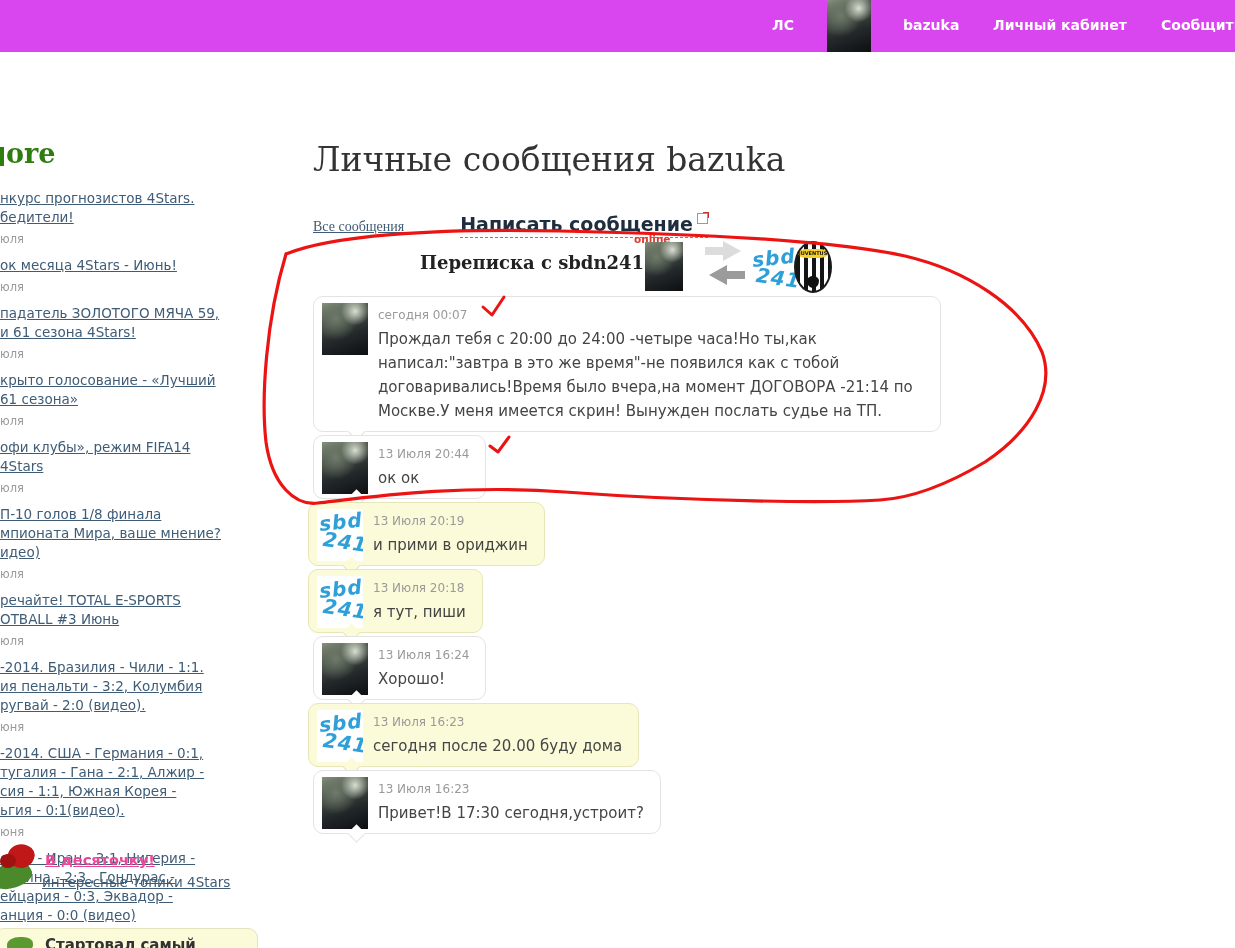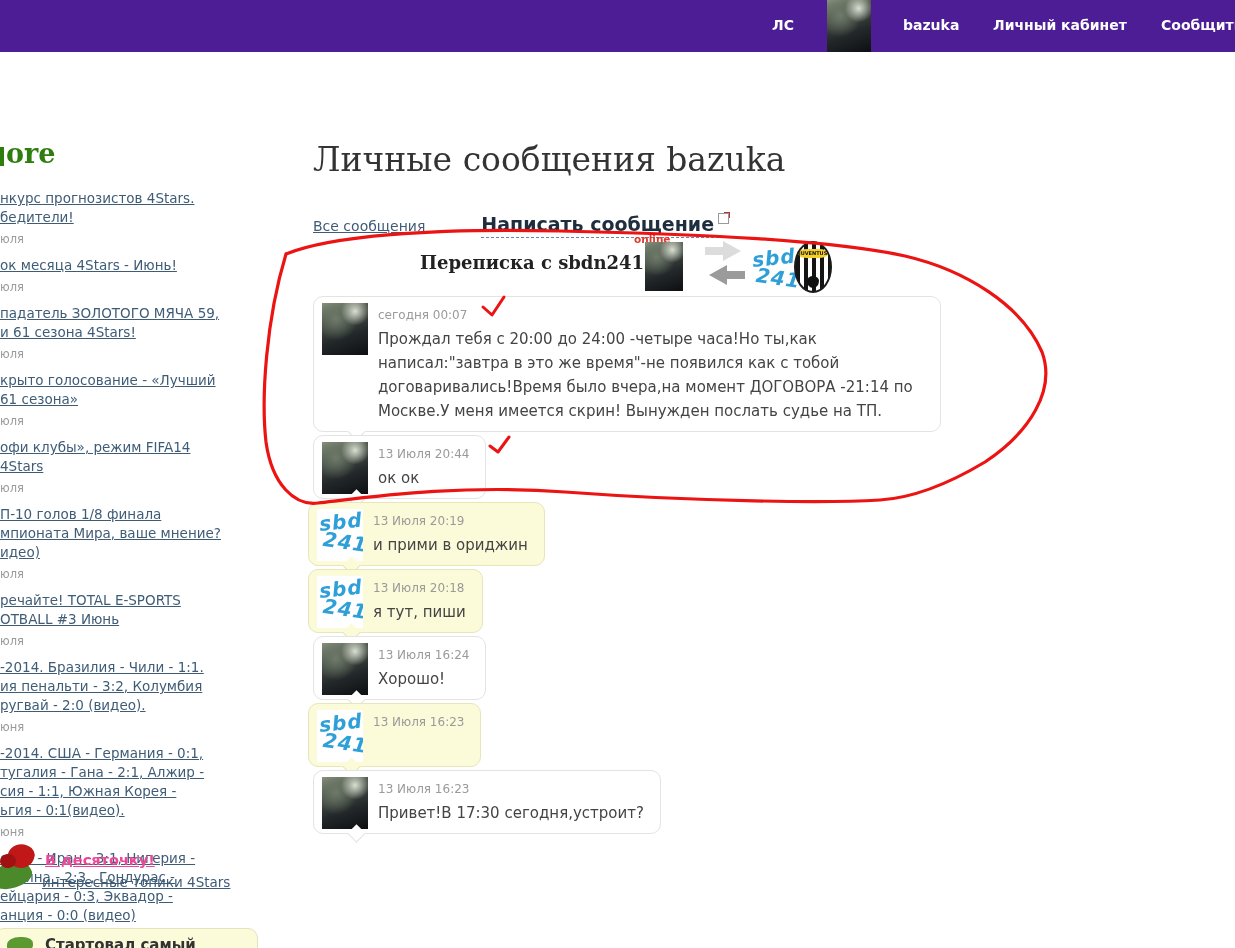--- a/index.html
+++ b/index.html
@@ -1,21 +1,21 @@
 <!DOCTYPE html>
 <html><head>
 <meta charset="utf-8">
 <style>
   html,body{margin:0;padding:0;}
   body{
     width:1235px;height:948px;position:relative;overflow:hidden;
     background:#fff;font-family:"DejaVu Sans",sans-serif;color:#444;
   }
   
-  .topbar{position:absolute;left:0;top:0;width:1235px;height:52px;background:#4c1d95;z-index:10;}
+  .topbar{position:absolute;left:0;top:0;width:1235px;height:52px;background:#d946ef;z-index:10;}
   .topbar-item{position:absolute;top:17px;font-size:14px;font-weight:bold;color:#fff;white-space:nowrap;cursor:pointer;}
   .tb-lc{left:772px;}
   .tb-avatar{position:absolute;left:827px;top:0;width:44px;height:52px;}
   .tb-bazuka{left:903px;}
   .tb-cabinet{left:993px;}
   .tb-msgs{left:1161px;}
   .submenu-clip{position:absolute;left:983px;top:41px;width:130px;height:11px;overflow:hidden;z-index:9;}
   .submenu-clip span{position:absolute;left:0;top:-2px;font-size:14px;font-weight:bold;color:#12303c;}
   
   .cyborg{
@@ -50,21 +50,21 @@
   .rose .petal{position:absolute;left:22px;top:-2px;width:26px;height:24px;background:#c01818;border-radius:60% 40% 55% 45%;transform:rotate(22deg);}
   .rose .petal2{position:absolute;left:14px;top:8px;width:16px;height:14px;background:#a01212;border-radius:50%;transform:rotate(-10deg);}
   .top10-title{position:absolute;left:45px;top:2px;font-size:14.5px;font-weight:bold;color:#ec4899;text-decoration:underline;cursor:pointer;}
   .top10-sub{position:absolute;left:42px;top:24px;font-size:13.5px;color:#3f5c77;text-decoration:underline;cursor:pointer;text-align:center;}
   .sb-yellowbox{position:absolute;left:-6px;top:790px;width:262px;height:30px;background:#fbfbd9;border:1px solid #e3e3bd;border-radius:10px;}
   .sb-yellowbox .blob{position:absolute;left:12px;top:8px;width:26px;height:16px;background:#5a9a30;border-radius:50% 40% 50% 40%;}
   .sb-yellowbox .txt{position:absolute;left:50px;top:7px;font-size:15px;font-weight:bold;color:#333;}
   
   .main-title{position:absolute;left:313px;top:140px;font-family:"DejaVu Serif",serif;font-size:33px;color:#333;margin:0;font-weight:normal;}
   .tabs{position:absolute;left:313px;top:213px;height:24px;}
-  .tab-all{font-size:14px;color:#3f5c77;text-decoration:underline;cursor:pointer;}
+  .tab-all{font-size:14px;color:#3f5c77;text-decoration:underline;cursor:pointer;font-family:Liberation Serif, serif;}
   .tab-compose{margin-left:56px;font-size:19px;font-weight:bold;color:#1e2e3e;border-bottom:1px dashed #6a85a0;cursor:pointer;padding-bottom:2px;}
   .ext-icon{display:inline-block;width:9px;height:9px;border:1px solid #999;position:relative;margin-left:4px;vertical-align:super;background:#fff;}
   .ext-icon:before{content:"";position:absolute;right:-2px;top:-2px;width:5px;height:5px;border-top:1px solid #b33;border-right:1px solid #b33;}
   .conv-title{position:absolute;left:420px;top:252px;font-family:"DejaVu Serif",serif;font-size:18px;font-weight:bold;color:#222;}
   .online-lbl{position:absolute;left:634px;top:233px;font-size:10.5px;font-weight:bold;color:#e03a2f;}
   .conv-av{position:absolute;left:645px;top:242px;width:38px;height:49px;cursor:pointer;}
   .conv-arrows{position:absolute;left:701px;top:241px;}
   .conv-sbdn{position:absolute;left:750px;top:245px;width:48px;height:47px;cursor:pointer;}
   .conv-juve{position:absolute;left:794px;top:241px;width:34px;height:48px;cursor:pointer;}
   
@@ -213,20 +213,21 @@
     <div class="b-time">13 Июля 16:24</div>
     <div class="b-text">Хорошо!</div>
   </div>
 
   <div class="bubble yellow">
     <div class="b-avatar sbdn-logo">
       <span class="l1">sbdn</span>
       <span class="l2">241</span>
     </div>
     <div class="b-time">13 Июля 16:23</div>
+    <div class="b-text">сегодня после 20.00 буду дома</div>
   </div>
 
   <div class="bubble">
     <div class="b-avatar cyborg"></div>
     <div class="b-time">13 Июля 16:23</div>
     <div class="b-text">Привет!В 17:30 сегодня,устроит?</div>
   </div>
 
 </div>
 

